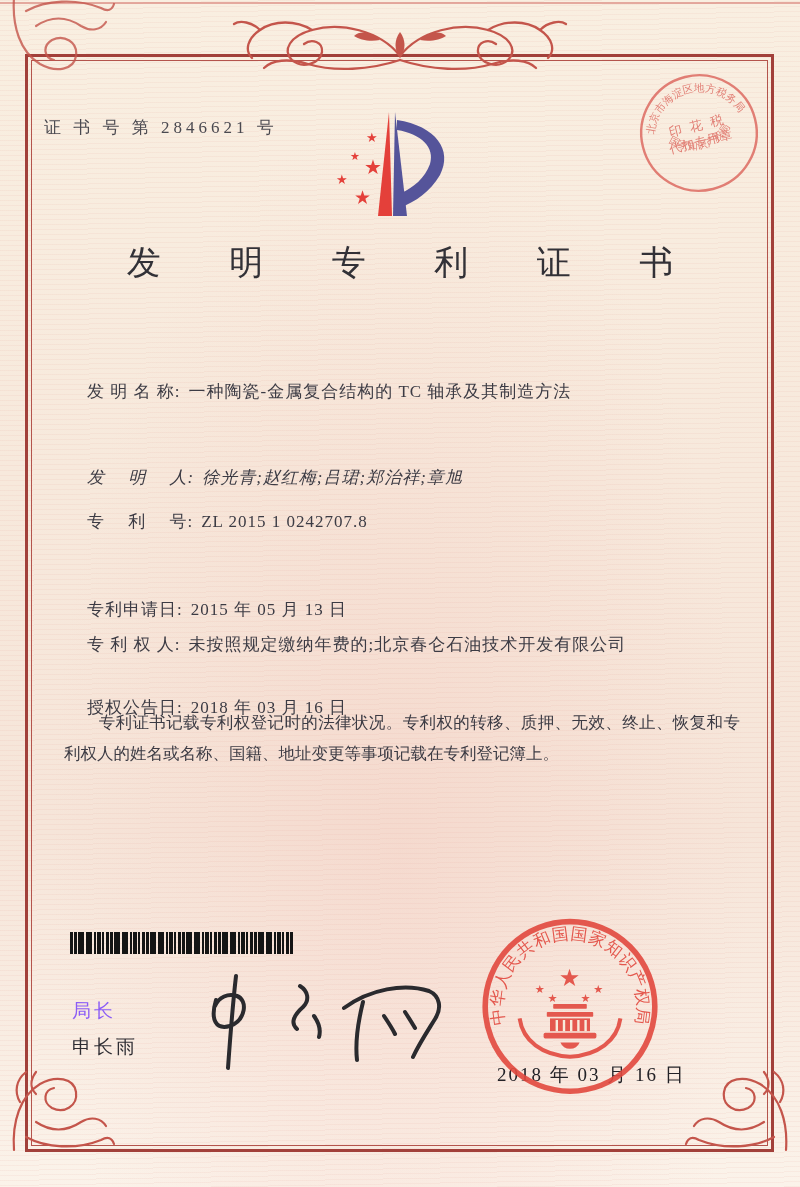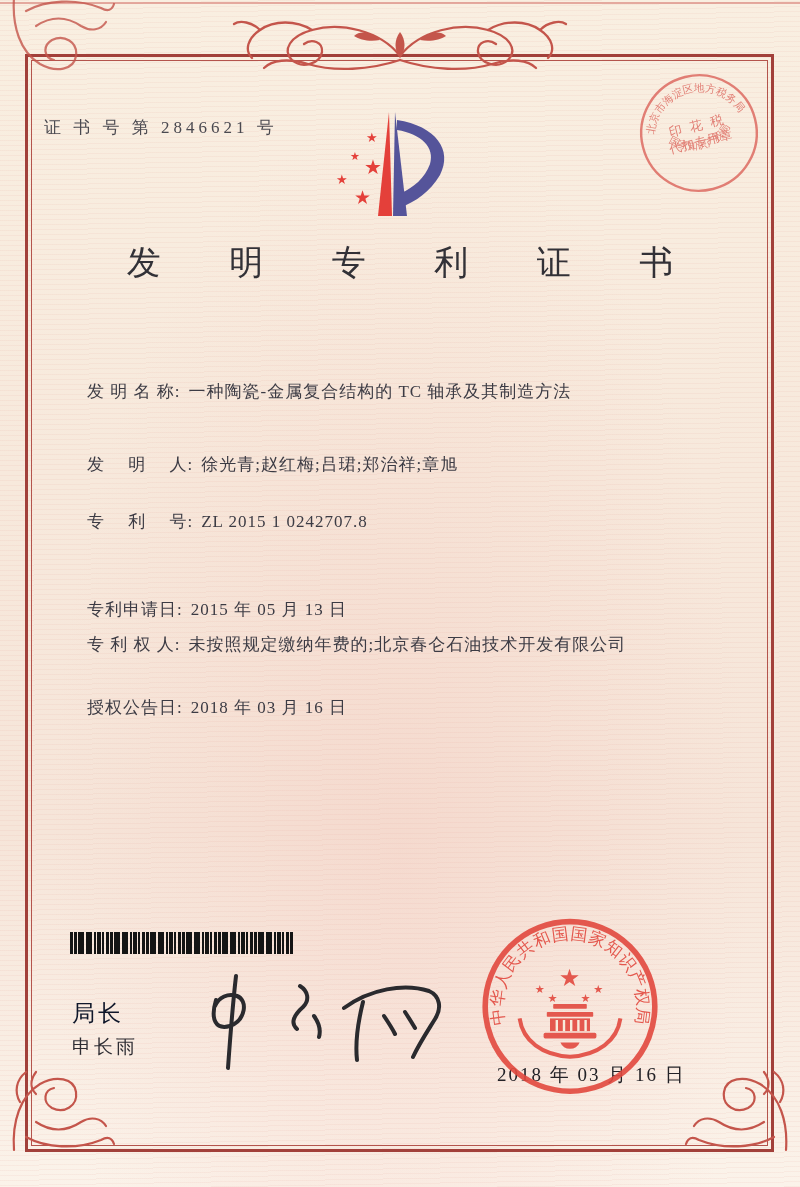--- a/index.html
+++ b/index.html
@@ -49,21 +49,21 @@
     font-size:16.5px;line-height:1.85;color:#3c3b44;text-align:justify;
   }
   .paragraphs p{margin:0;text-indent:2.1em;}
   .barcode{
     position:absolute;left:70px;top:932px;width:224px;height:22px;
     background:
       repeating-linear-gradient(90deg,#141414 0 2px,rgba(0,0,0,0) 2px 4px),
       repeating-linear-gradient(90deg,#141414 0 3px,rgba(0,0,0,0) 3px 9px),
       repeating-linear-gradient(90deg,#141414 0 1px,rgba(0,0,0,0) 1px 6px);
   }
-  .director-title{position:absolute;left:72px;top:998px;font-size:23px;letter-spacing:3px;color:#0f172a;}
+  .director-title{position:absolute;left:72px;top:998px;font-size:19px;letter-spacing:3px;color:#8b5cf6;}
   .director-name{position:absolute;left:72px;top:1034px;font-size:19px;letter-spacing:3px;color:#2e2d33;}
   .signature{position:absolute;left:192px;top:970px;width:260px;height:105px;}
   .seal{position:absolute;left:478px;top:916px;width:184px;height:184px;opacity:.9;}
   .grant-date-stamp{
     position:absolute;left:497px;top:1062px;font-size:19px;letter-spacing:2px;color:#232227;z-index:3;
   }
   .seal-wrap{z-index:4;}
   .tax-stamp{
     position:absolute;left:638px;top:72px;width:122px;height:122px;
     transform:rotate(-14deg);opacity:.85;
@@ -130,38 +130,39 @@
     <text x="28" y="94" font-size="19">★</text>
   </g>
 </svg>
 
 <div class="title">发 明 专 利 证 书</div>
 
 <div class="fields">
   <div class="field-row" style="top:360px;">
     <span class="lbl">发 明 名 称:</span><span>一种陶瓷-金属复合结构的 TC 轴承及其制造方法</span>
   </div>
-  <div class="field-row" style="top:433px;">
+  <div class="field-row" style="top:446px;font-style:italic;">
     <span class="lbl">发　 明　 人:</span><span>徐光青;赵红梅;吕珺;郑治祥;章旭</span>
   </div>
   <div class="field-row" style="top:490px;">
     <span class="lbl">专　 利　 号:</span><span>ZL 2015 1 0242707.8</span>
   </div>
   <div class="field-row" style="top:578px;">
     <span class="lbl">专利申请日:</span><span>2015 年 05 月 13 日</span>
   </div>
   <div class="field-row" style="top:613px;">
     <span class="lbl">专 利 权 人:</span><span>未按照规定缴纳年费的;北京春仑石油技术开发有限公司</span>
   </div>
   <div class="field-row" style="top:676px;">
     <span class="lbl">授权公告日:</span><span>2018 年 03 月 16 日</span>
   </div>
 </div>
 
 <div class="paragraphs">
+  <p>专利证书记载专利权登记时的法律状况。专利权的转移、质押、无效、终止、恢复和专利权人的姓名或名称、国籍、地址变更等事项记载在专利登记簿上。</p>
 </div>
 
 <div class="barcode"></div>
 
 <div class="director-title">局长</div>
 <div class="director-name">申长雨</div>
 
 <svg class="signature" viewBox="0 0 260 105">
   <g stroke="#2a2a2e" stroke-width="4" fill="none" stroke-linecap="round" stroke-linejoin="round">
     <path d="M44,6 C41,32 38,70 36,98"></path>

